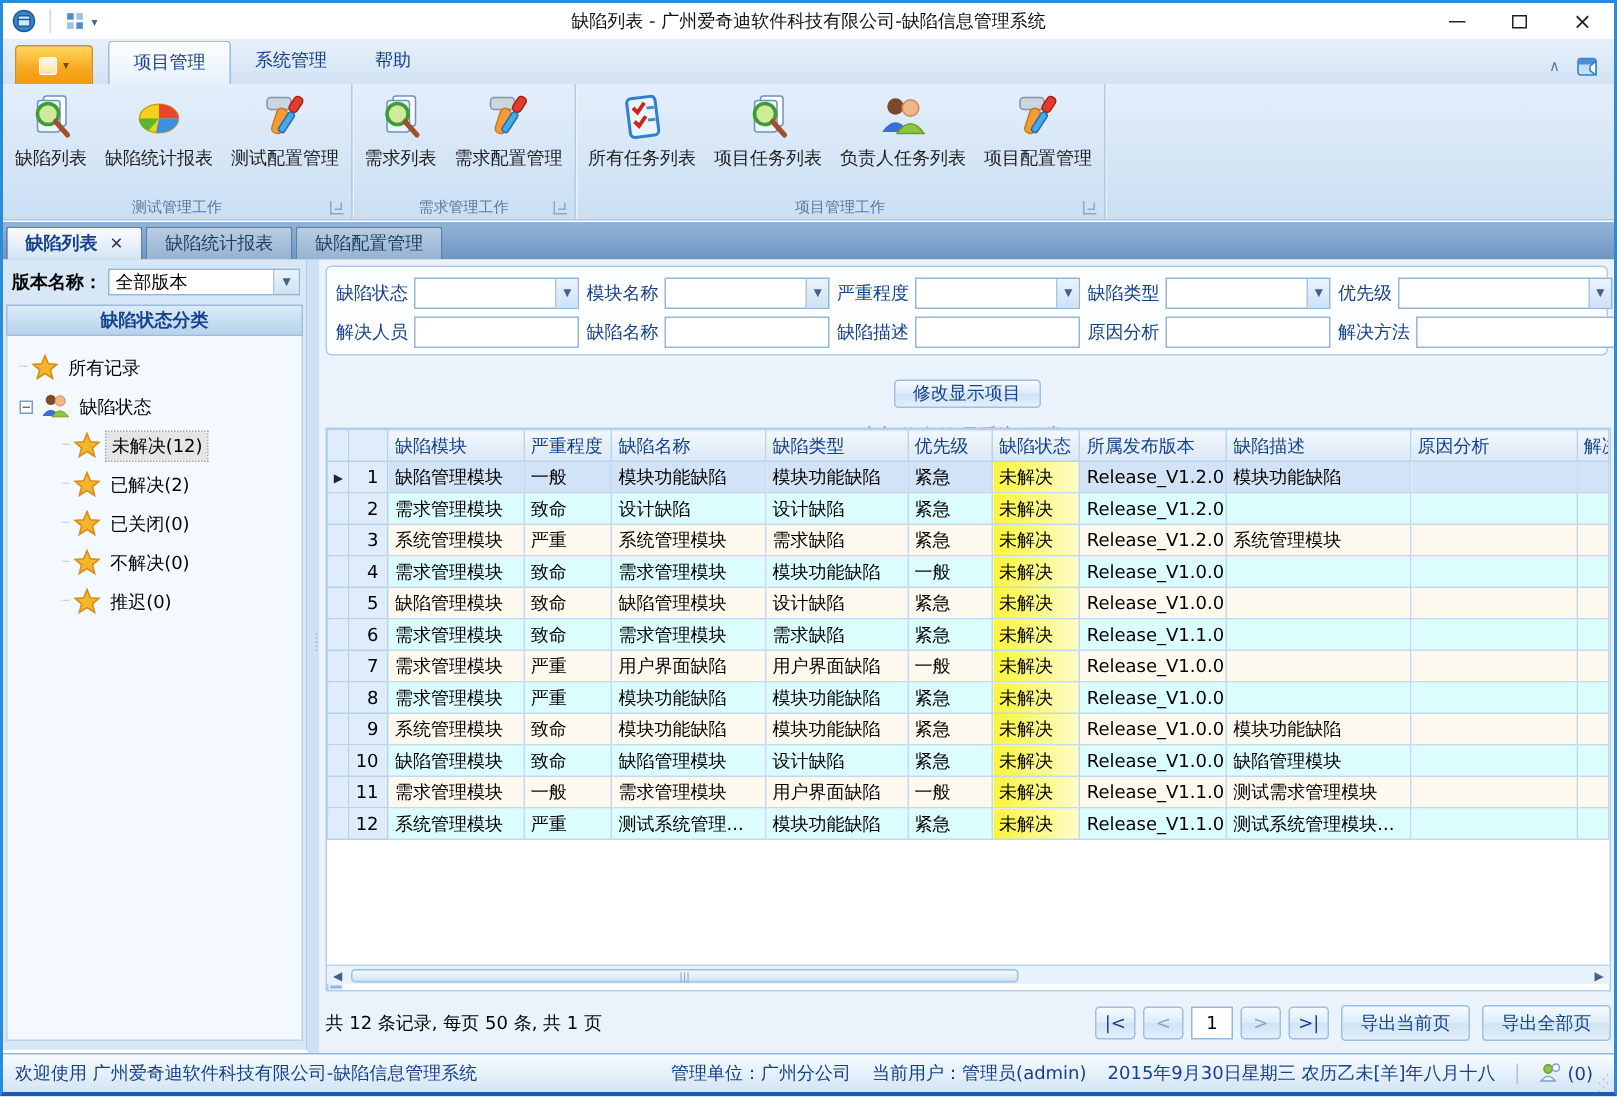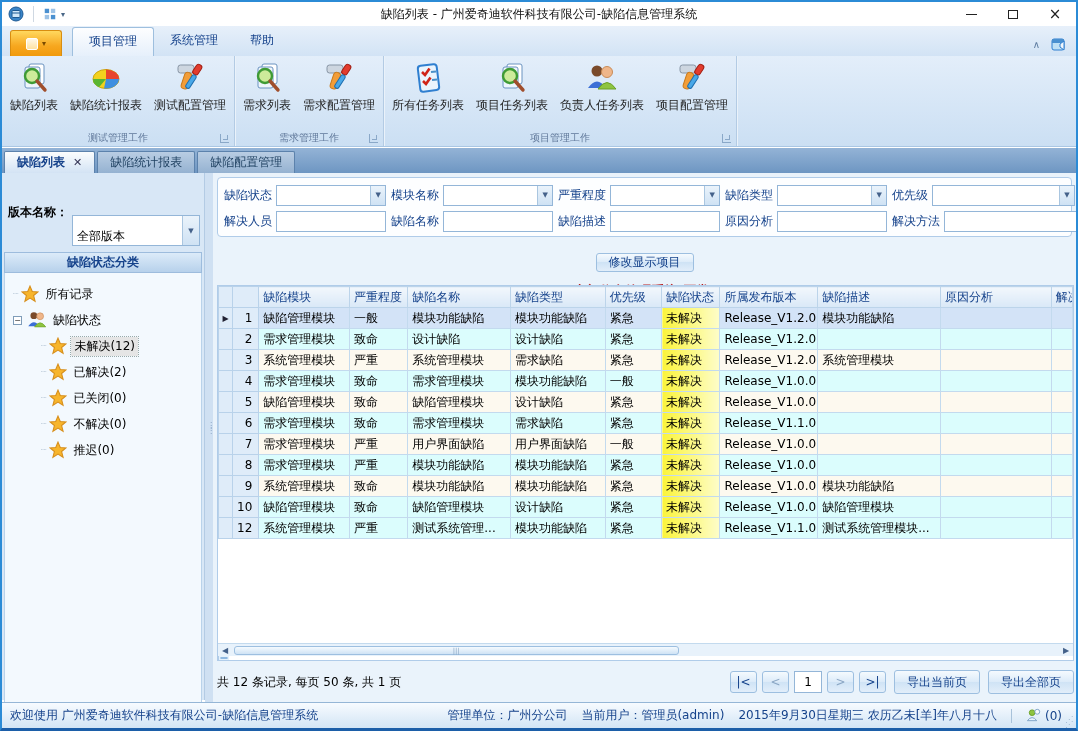--- a/index.html
+++ b/index.html
@@ -42,21 +42,21 @@
   
   #doctabs { position:absolute; left:2px; right:2px; top:148px; height:25px; background:linear-gradient(#93b3d6,#6e96c2); display:flex; align-items:flex-end; padding-left:2px; gap:2px; }
   .doctab { height:22px; padding:0 12px; display:flex; align-items:center; gap:8px; color:#1c3e5e; background:linear-gradient(#b9cde3,#95b2d1); border:1px solid #5c82ac; border-bottom:none; border-radius:2px 2px 0 0; cursor:default; }
   .doctab.active { background:linear-gradient(#fbfdfe,#d3e3f4); color:#15428b; font-weight:bold; }
   .doctab .close-x { font-size:11px; color:#335; cursor:default; }
 
   
   #sidebar { position:absolute; left:2px; top:173px; width:203px; bottom:31px; background:#d8e7f6; border-right:1px solid #b3cbe4; }
   #version-row { display:flex; align-items:center; padding:6px 4px 4px 6px; gap:4px; }
   #version-label { font-weight:bold; white-space:nowrap; }
-  .select-box { flex:1; height:31px; background:#fff; border:1px solid #94b6d8; display:flex; align-items:flex-end;margin-top:36px; }
+  .select-box { flex:1; height:18px; background:#fff; border:1px solid #94b6d8; display:flex; align-items:flex-start; }
   .select-box .val { flex:1; padding-left:4px; }
   .dd-btn { width:17px; height:100%; background:linear-gradient(#eaf3fb,#cfe2f4); border-left:1px solid #aac6e0; display:flex; align-items:center; justify-content:center; font-size:7px; color:#44618a; }
   #tree-header { margin:2px 2px 0; height:21px; background:linear-gradient(#dcebf9,#b7d1eb); border:1px solid #9dbcdd; display:flex; align-items:center; justify-content:center; color:#15428b; font-weight:bold; }
   #tree { margin:0 2px; background:#f3f9fe; border:1px solid #b9d2ea; border-top:none; height:470px; padding-top:8px; overflow:hidden; }
   .tree-item { display:flex; align-items:center; height:26px; cursor:default; }
   .tree-item .icn svg { width:18px; height:18px; display:block; }
   .tree-item .lbl { margin-left:6px; }
   .tree-item .lbl.sel { background:#e5e5e5; outline:1px dotted #9aa; padding:1px 3px; margin-left:4px; }
   .expander { width:9px; height:9px; border:1px solid #7f9db9; background:#fff; font-size:8px; line-height:7px; text-align:center; color:#333; margin-right:5px; }
   .dots { color:#b4c4d4; font-size:9px; letter-spacing:1px; margin-right:2px; }
@@ -623,20 +623,34 @@
                 <td class="ind" style="font-size: 8px;"></td>
                 <td class="num">10</td>
                 <td class="c">缺陷管理模块</td>
                 <td class="c">致命</td>
                 <td class="c">缺陷管理模块</td>
                 <td class="c">设计缺陷</td>
                 <td class="c">紧急</td>
                 <td class="c status-cell">未解决</td>
                 <td class="c">Release_V1.0.0</td>
                 <td class="c">缺陷管理模块</td>
+                <td class="c"></td>
+                <td class="c"></td>
+              </tr>
+              <tr class="row-odd">
+                <td class="ind" style="font-size: 8px;"></td>
+                <td class="num">11</td>
+                <td class="c">需求管理模块</td>
+                <td class="c">一般</td>
+                <td class="c">需求管理模块</td>
+                <td class="c">用户界面缺陷</td>
+                <td class="c">一般</td>
+                <td class="c status-cell">未解决</td>
+                <td class="c">Release_V1.1.0</td>
+                <td class="c">测试需求管理模块</td>
                 <td class="c"></td>
                 <td class="c"></td>
               </tr>
               <tr class="row-even">
                 <td class="ind" style="font-size: 8px;"></td>
                 <td class="num">12</td>
                 <td class="c">系统管理模块</td>
                 <td class="c">严重</td>
                 <td class="c">测试系统管理...</td>
                 <td class="c">模块功能缺陷</td>

